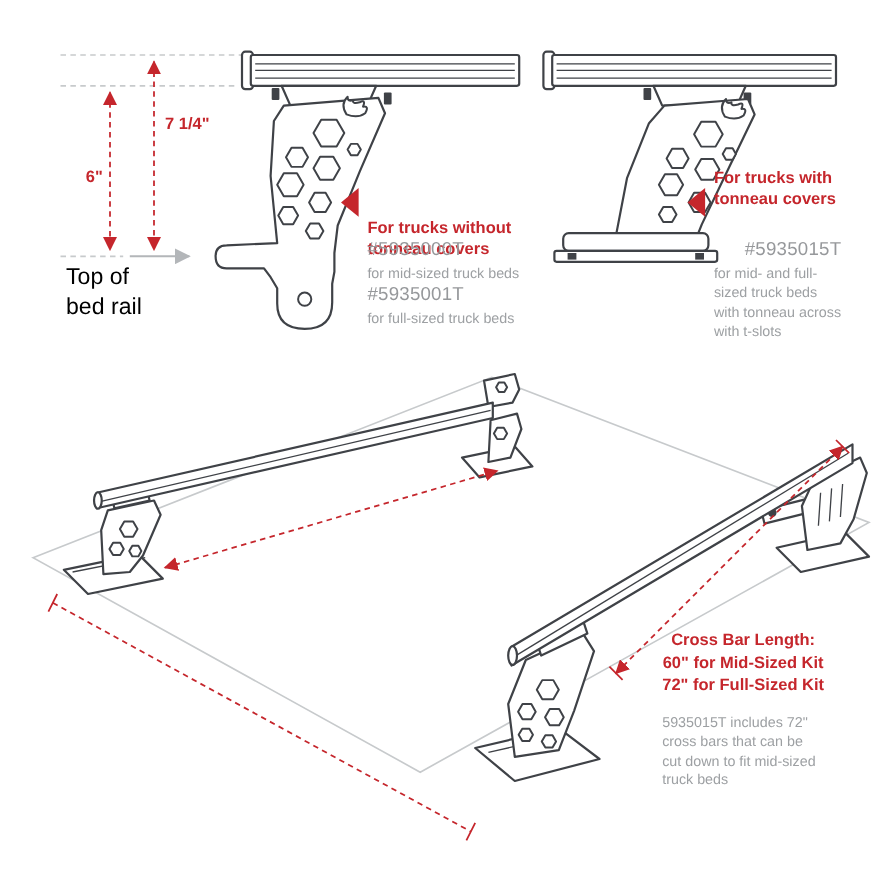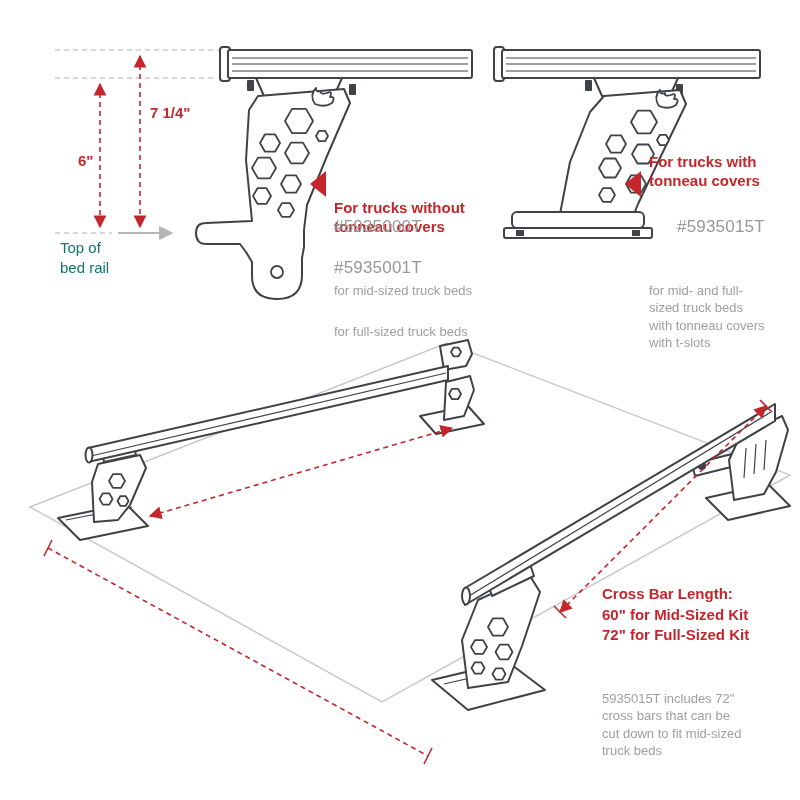--- a/index.html
+++ b/index.html
@@ -2,22 +2,22 @@
 <html><head>
 <meta charset="utf-8">
 <style>
   * { margin:0; padding:0; box-sizing:border-box; }
   html,body { background:#ffffff; font-family:"Liberation Sans", sans-serif; }
   .stage { position:relative; width:800px; height:800px; background:#fff; overflow:hidden; }
   .stage > svg { position:absolute; left:0; top:0; }
 
   .label { position:absolute; white-space:pre-line; }
   .red   { color:#c5262c; font-weight:700; }
-  .gray  { color:#9da0a3;margin-top:42px; }
-  .railref { color:#0f766e; font-size:15px; line-height:1.3; }
+  .gray  { color:#9da0a3; }
+  .railref { color:#000000; font-size:21px; line-height:1.3; }
   .dim   { font-size:15px; }
   .callout { font-size:15px; line-height:1.28; }
   .partnum { color:#96989b; font-weight:400; font-size:17px; letter-spacing:.2px; }
   .small { font-size:13px; line-height:1.33; }
   .center { text-align:center; }
   .note3 { font-size:15px; line-height:1.38; }
 
   
   .ink  { fill:#ffffff; stroke:#3f4247; stroke-width:2; stroke-linejoin:round; }
   .ink-thin { fill:none; stroke:#3f4247; stroke-width:1.2; }
@@ -172,25 +172,25 @@
 
   <div class="label gray small" style="left:334px; top:281px;">for full-sized truck beds</div>
 
   <div class="label red callout" style="left:649px; top:152px;">For trucks with
 tonneau covers</div>
 
   <div class="label partnum" style="left:677px; top:217px;">#5935015T</div>
 
   <div class="label gray small" style="left:649px; top:240px;">for mid- and full-
 sized truck beds
-with tonneau covers
+with tonneau across
 with t-slots</div>
 
 
-  <div class="label red note3" style="left:602px; top:584px;">Cross Bar Length:
+  <div class="label red note3" style="left:602px; top:572px;text-align:center;">Cross Bar Length:
 60" for Mid-Sized Kit
 72" for Full-Sized Kit</div>
 
   <div class="label gray small" style="left:602px; top:648px;">5935015T includes 72"
 cross bars that can be
 cut down to fit mid-sized
 truck beds</div>
 
 
 </div>

